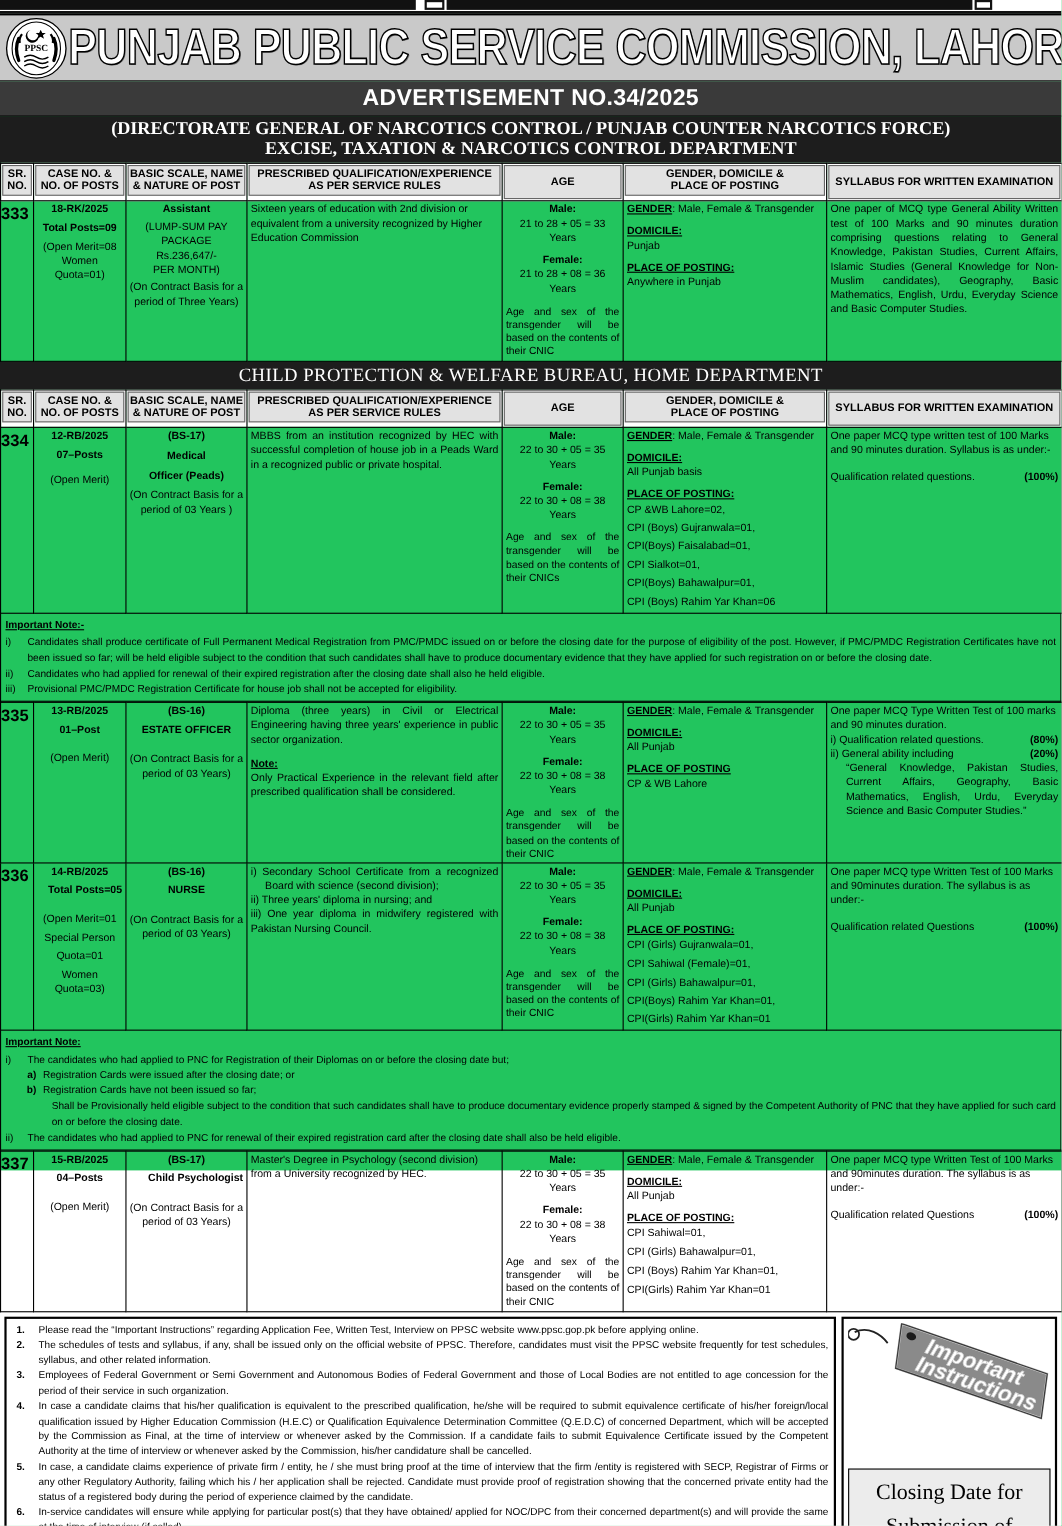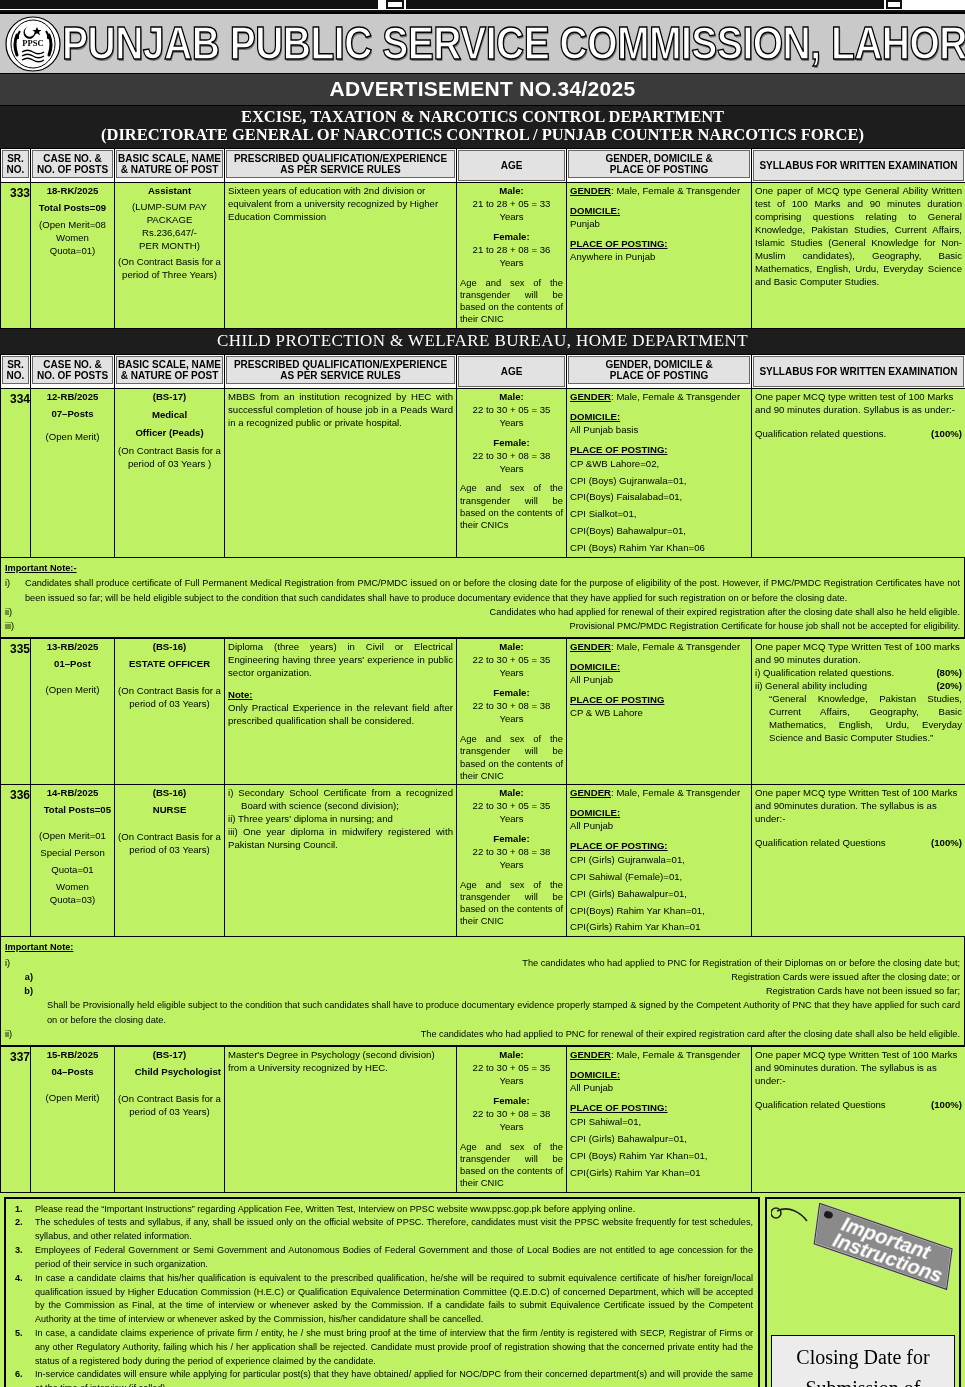--- a/index.html
+++ b/index.html
@@ -4,21 +4,21 @@
 <style>
   * { box-sizing: border-box; margin: 0; padding: 0; }
   html, body { background: #fff; }
   body {
     width: 965px; height: 1387px;
     font-family: "Liberation Sans", sans-serif;
     color: #000;
     position: relative;
     overflow: hidden;
   }
-  .page { width: 965px; height: 1387px; position: relative; background: #bef264; }
+  .page { width: 965px; height: 1064px; position: relative; background: #22c55e; }
 
   
   .top-strip { height: 12px; background: #fff; border-bottom: 2px solid #111; position: relative; }
   .top-strip .seg { position:absolute; top:0; height:9px; background:#111; }
 
   
   .masthead {
     background: #c9c9c9;
     border-top: 2px solid #000;
     border-bottom: 1px solid #000;
@@ -90,21 +90,21 @@
   col.c-scale { width: 110px; }
   col.c-qual  { width: 232px; }
   col.c-age   { width: 110px; }
   col.c-gdp   { width: 185px; }
   col.c-syl   { width: 214px; }
 
   .cell { font-size: 9.6px; line-height: 1.35; padding: 2px 3px; }
   .c-center { text-align: center; }
   .c-just { text-align: justify; }
   .b { font-weight: bold; }
-  .sr { font-size: 12px; font-weight: bold; text-align:right; padding-top:3px; }
+  .sr { font-size: 15px; font-weight: bold; text-align:left; padding-top:3px; }
   .u { text-decoration: underline; }
 
   .age-just {
     text-align: justify;
     text-align-last: justify;
     font-size: 9.4px;
     line-height: 1.3;
   }
   .age-just-last { text-align-last: left; }
 
@@ -113,21 +113,21 @@
     border: 1px solid #000;
     border-top: none;
     padding: 3px 4px 4px 4px;
     font-size: 9.2px;
     line-height: 1.55;
   }
   .note-title { font-weight: bold; text-decoration: underline; margin-bottom: 1px; }
   .note-row { display: flex; }
   .note-row .mk { flex: 0 0 20px; }
   .note-row .mk.deep { flex: 0 0 34px; text-align:right; padding-right:6px; font-weight:bold;}
-  .note-row .tx { flex: 1; text-align: right; }
+  .note-row .tx { flex: 1; }
 
   
   .bottom-area { display: flex; align-items: stretch; padding: 4px 4px 0 4px; gap: 5px; }
   .instructions {
     flex: 1;
     border: 2px solid #000;
     padding: 4px 5px 5px 5px;
     font-size: 9.1px;
     line-height: 1.52;
     position: relative;
@@ -175,22 +175,22 @@
         <path d="M18 45 q5.5 -3.5 11 0 q5.5 3.5 11 0" stroke="#000" stroke-width="1.3" fill="none"></path>
       </svg>
     </div>
     <div class="mast-title">PUNJAB PUBLIC SERVICE COMMISSION, LAHORE</div>
 
   </div>
 
   <div class="advert-bar">ADVERTISEMENT NO.34/2025</div>
 
   <div class="dept-bar">
+    <div>(DIRECTORATE GENERAL OF NARCOTICS CONTROL / PUNJAB COUNTER NARCOTICS FORCE)</div>
     <div>EXCISE, TAXATION &amp; NARCOTICS CONTROL DEPARTMENT</div>
-    <div>(DIRECTORATE GENERAL OF NARCOTICS CONTROL / PUNJAB COUNTER NARCOTICS FORCE)</div>
   </div>
 
   <table class="jobs">
     <colgroup>
       <col class="c-sr">
         <col class="c-case">
         <col class="c-scale">
         <col class="c-qual">
       <col class="c-age">
         <col class="c-gdp">

